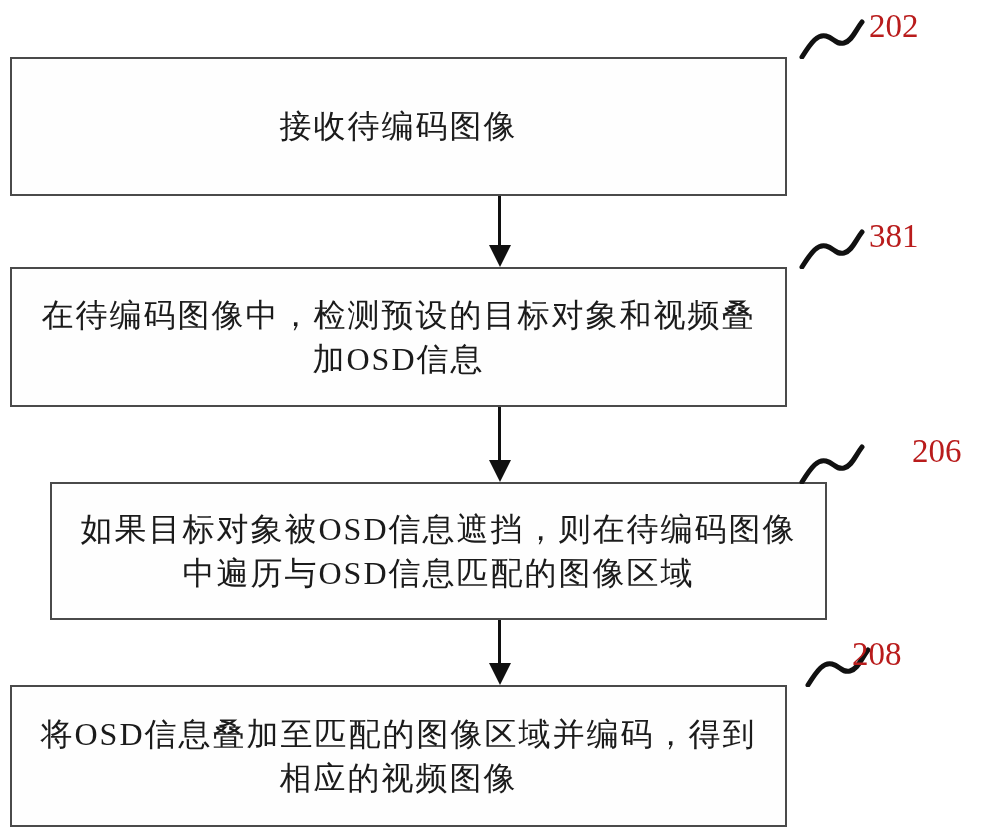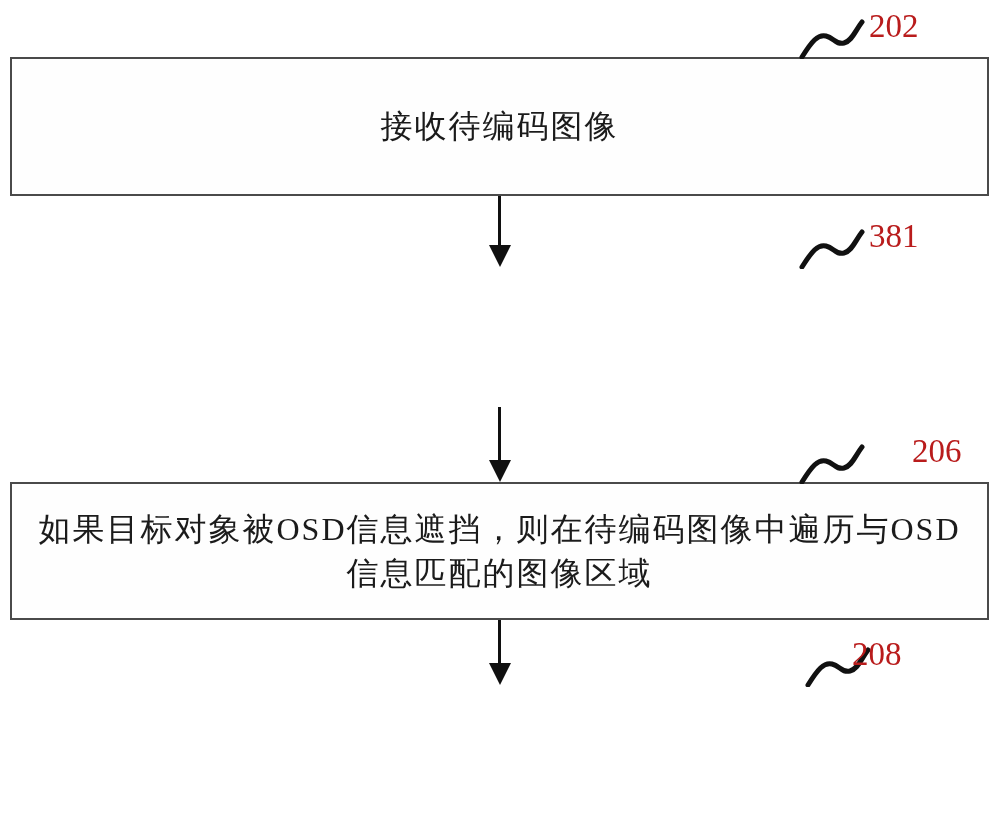--- a/index.html
+++ b/index.html
@@ -11,21 +11,21 @@
     position: relative;
     width: 1000px;
     height: 836px;
     background: #ffffff;
     font-family: "Liberation Serif", "DejaVu Serif", serif;
     overflow: hidden;
   }
   .step-box {
     position: absolute;
     left: 10px;
-    width: 979px;
+    width: 777px;
     box-sizing: border-box;
     border: 2px solid #4a4a4a;
     background: #fefefe;
     display: flex;
     align-items: center;
     justify-content: center;
     text-align: center;
     font-family: Liberation Serif, serif;
   }
   .step-text {
@@ -67,25 +67,31 @@
 </style>
 </head>
 <body>
 
 <div id="canvas">
 
   <div class="step-box" style="top:57px; height:139px;">
     <div class="step-text">接收待编码图像</div>
   </div>
 
+  <div class="step-box" style="top:267px; height:140px;">
+    <div class="step-text">在待编码图像中，检测预设的目标对象和视频叠加OSD信息</div>
+  </div>
 
-  <div class="step-box" style="top:482px; height:138px;">
+  <div class="step-box" style="top:482px; height:138px;margin-left:40px;">
     <div class="step-text">如果目标对象被OSD信息遮挡，则在待编码图像中遍历与OSD信息匹配的图像区域</div>
   </div>
 
+  <div class="step-box" style="top:685px; height:142px;">
+    <div class="step-text">将OSD信息叠加至匹配的图像区域并编码，得到相应的视频图像</div>
+  </div>
 
   <div class="flow-arrow">
     <div class="arrow-shaft" style="top:196px; height:51px;"></div>
     <div class="arrow-head" style="top:245px;"></div>
   </div>
 
   <div class="flow-arrow">
     <div class="arrow-shaft" style="top:407px; height:55px;"></div>
     <div class="arrow-head" style="top:460px;"></div>
   </div>

